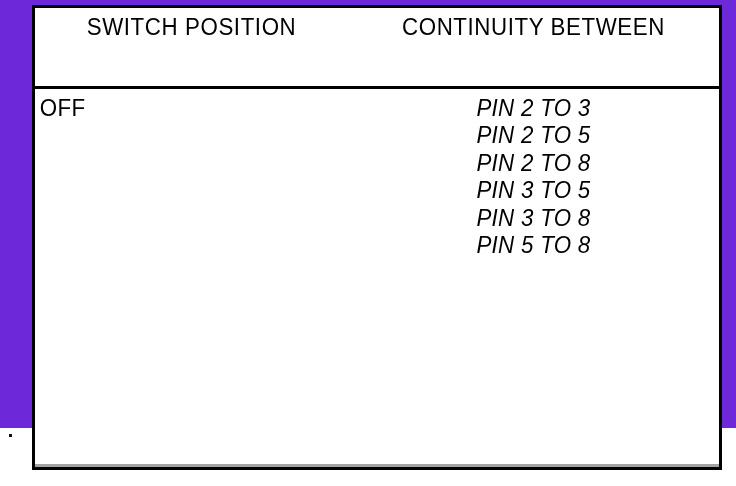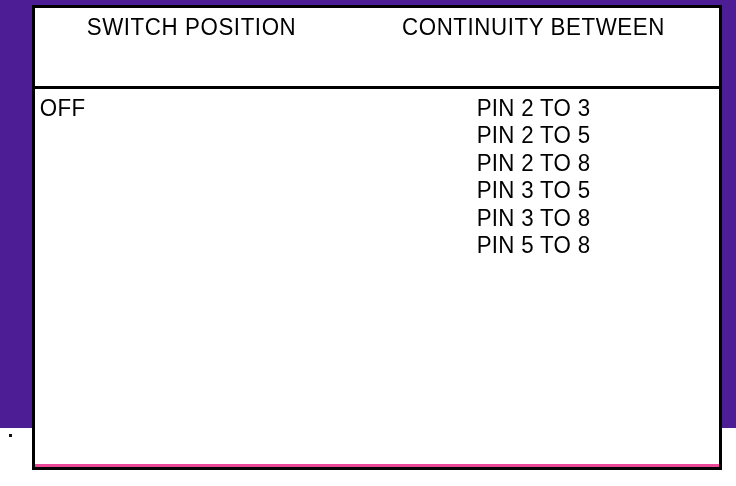--- a/index.html
+++ b/index.html
@@ -14,21 +14,21 @@
     overflow: hidden;
     font-family: "Liberation Sans", "DejaVu Sans", sans-serif;
     color: #000000;
     -webkit-font-smoothing: none;
   }
 
   #page {
     position: relative;
     width: 736px;
     height: 428px;
-    background: #4c1d95;
+    background: #6d28d9;
   }
 
   
   .speck {
     position: absolute;
     background: #111;
   }
   .speck-a { left: 9px; top: 434px; width: 3px; height: 3px; }
 
   
@@ -66,21 +66,21 @@
     border-right: 3px solid #000;
   }
 
   
   .row-head .cell-left,
   .row-head .cell-right {
     border-bottom: 3px solid #000;
   }
   .row-body.sep .cell-left,
   .row-body.sep .cell-right {
-    border-bottom: 3px solid #ec4899;
+    border-bottom: 3px solid #a3a3a3;
     margin-top: 44px;
   }
 
   
   .hdr-text {
     display: block;
     text-align: center;
     font-size: 23px;
     line-height: 38px;
     letter-spacing: 0.6px;
@@ -103,20 +103,21 @@
     transform-origin: left center;
     white-space: nowrap;
   }
 
   
   .cont-list {
     margin: 0;
     padding: 6px 0 0 0;
     list-style: none;
     text-align: center;
+    font-style: italic;
   }
   .cont-list li {
     font-size: 23px;
     line-height: 27.5px;
     letter-spacing: 0.3px;
     white-space: nowrap;
     transform: scaleX(0.97);
   }
 
   

